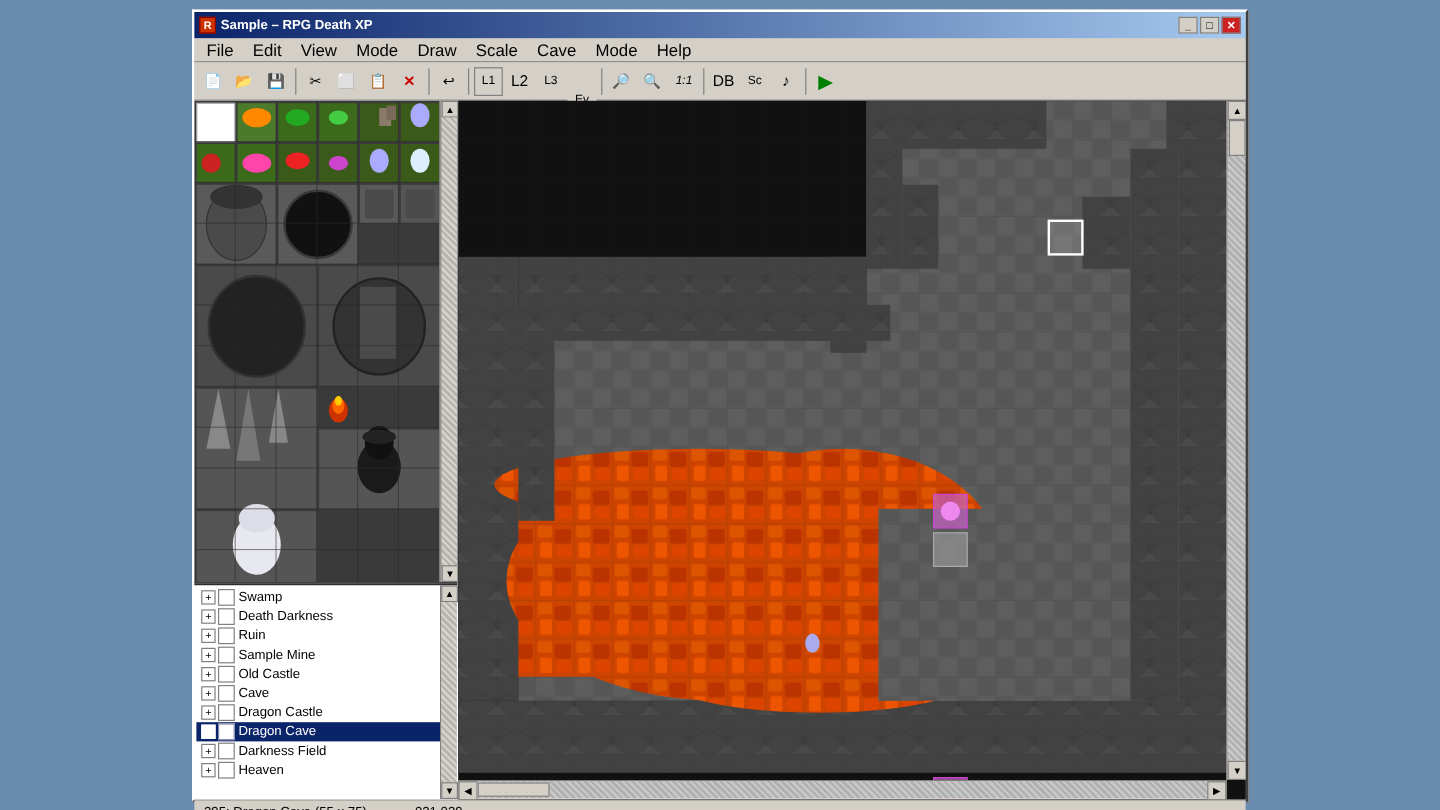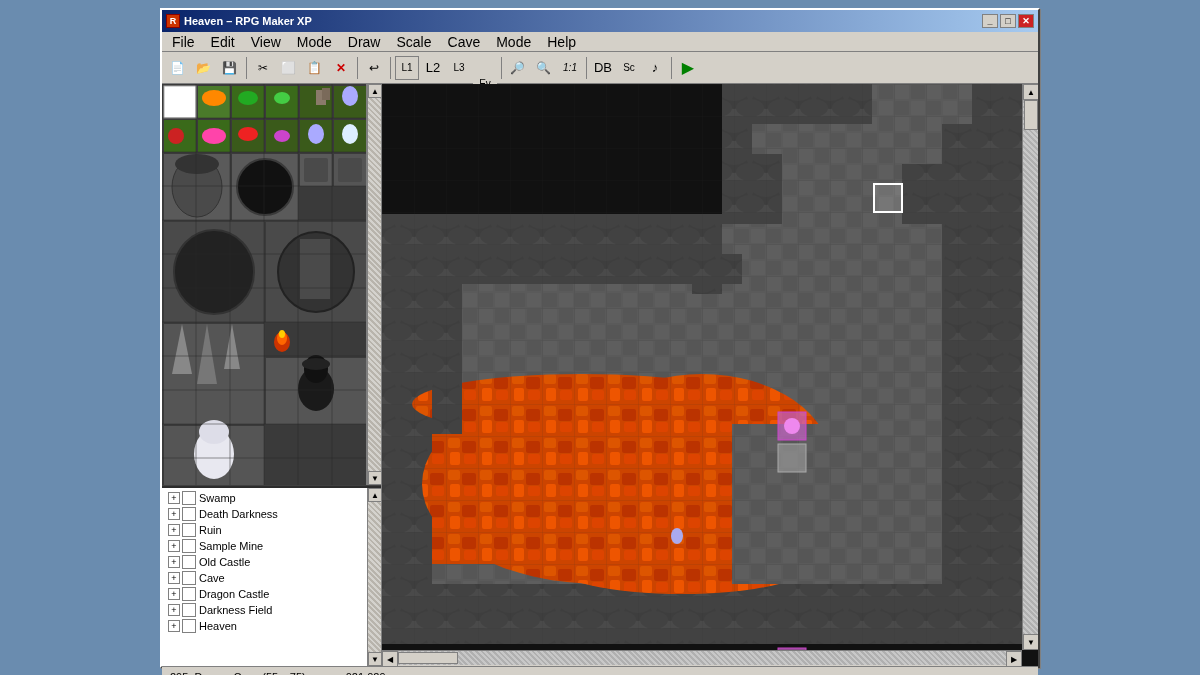--- a/index.html
+++ b/index.html
@@ -267,21 +267,21 @@
     }
   </style>
 </head>
 <body>
 
 <div class="window">
 
   <div class="title-bar">
     <div class="title-bar-left">
       <div class="title-icon">R</div>
-      <span>Heaven – RPG Maker XP</span>
+      <span>Sample – RPG Death XP</span>
     </div>
     <div class="title-bar-controls">
       <div class="tb-btn">_</div>
       <div class="tb-btn">□</div>
       <div class="tb-btn close">✕</div>
     </div>
   </div>
 
   <div class="menu-bar">
     <div class="menu-item">File</div>
@@ -467,20 +467,25 @@
             <div class="map-icon"></div>
             <span>Cave</span>
           </div>
 
           <div class="map-item">
             <div class="map-expand">+</div>
             <div class="map-icon"></div>
             <span>Dragon Castle</span>
           </div>
 
+          <div class="map-item selected">
+            <div class="map-expand" style="color:white;border-color:white;">+</div>
+            <div class="map-icon" style="border-color:#88a;"></div>
+            <span>Dragon Cave</span>
+          </div>
 
           <div class="map-item">
             <div class="map-expand">+</div>
             <div class="map-icon"></div>
             <span>Darkness Field</span>
           </div>
 
           <div class="map-item">
             <div class="map-expand">+</div>
             <div class="map-icon"></div>

